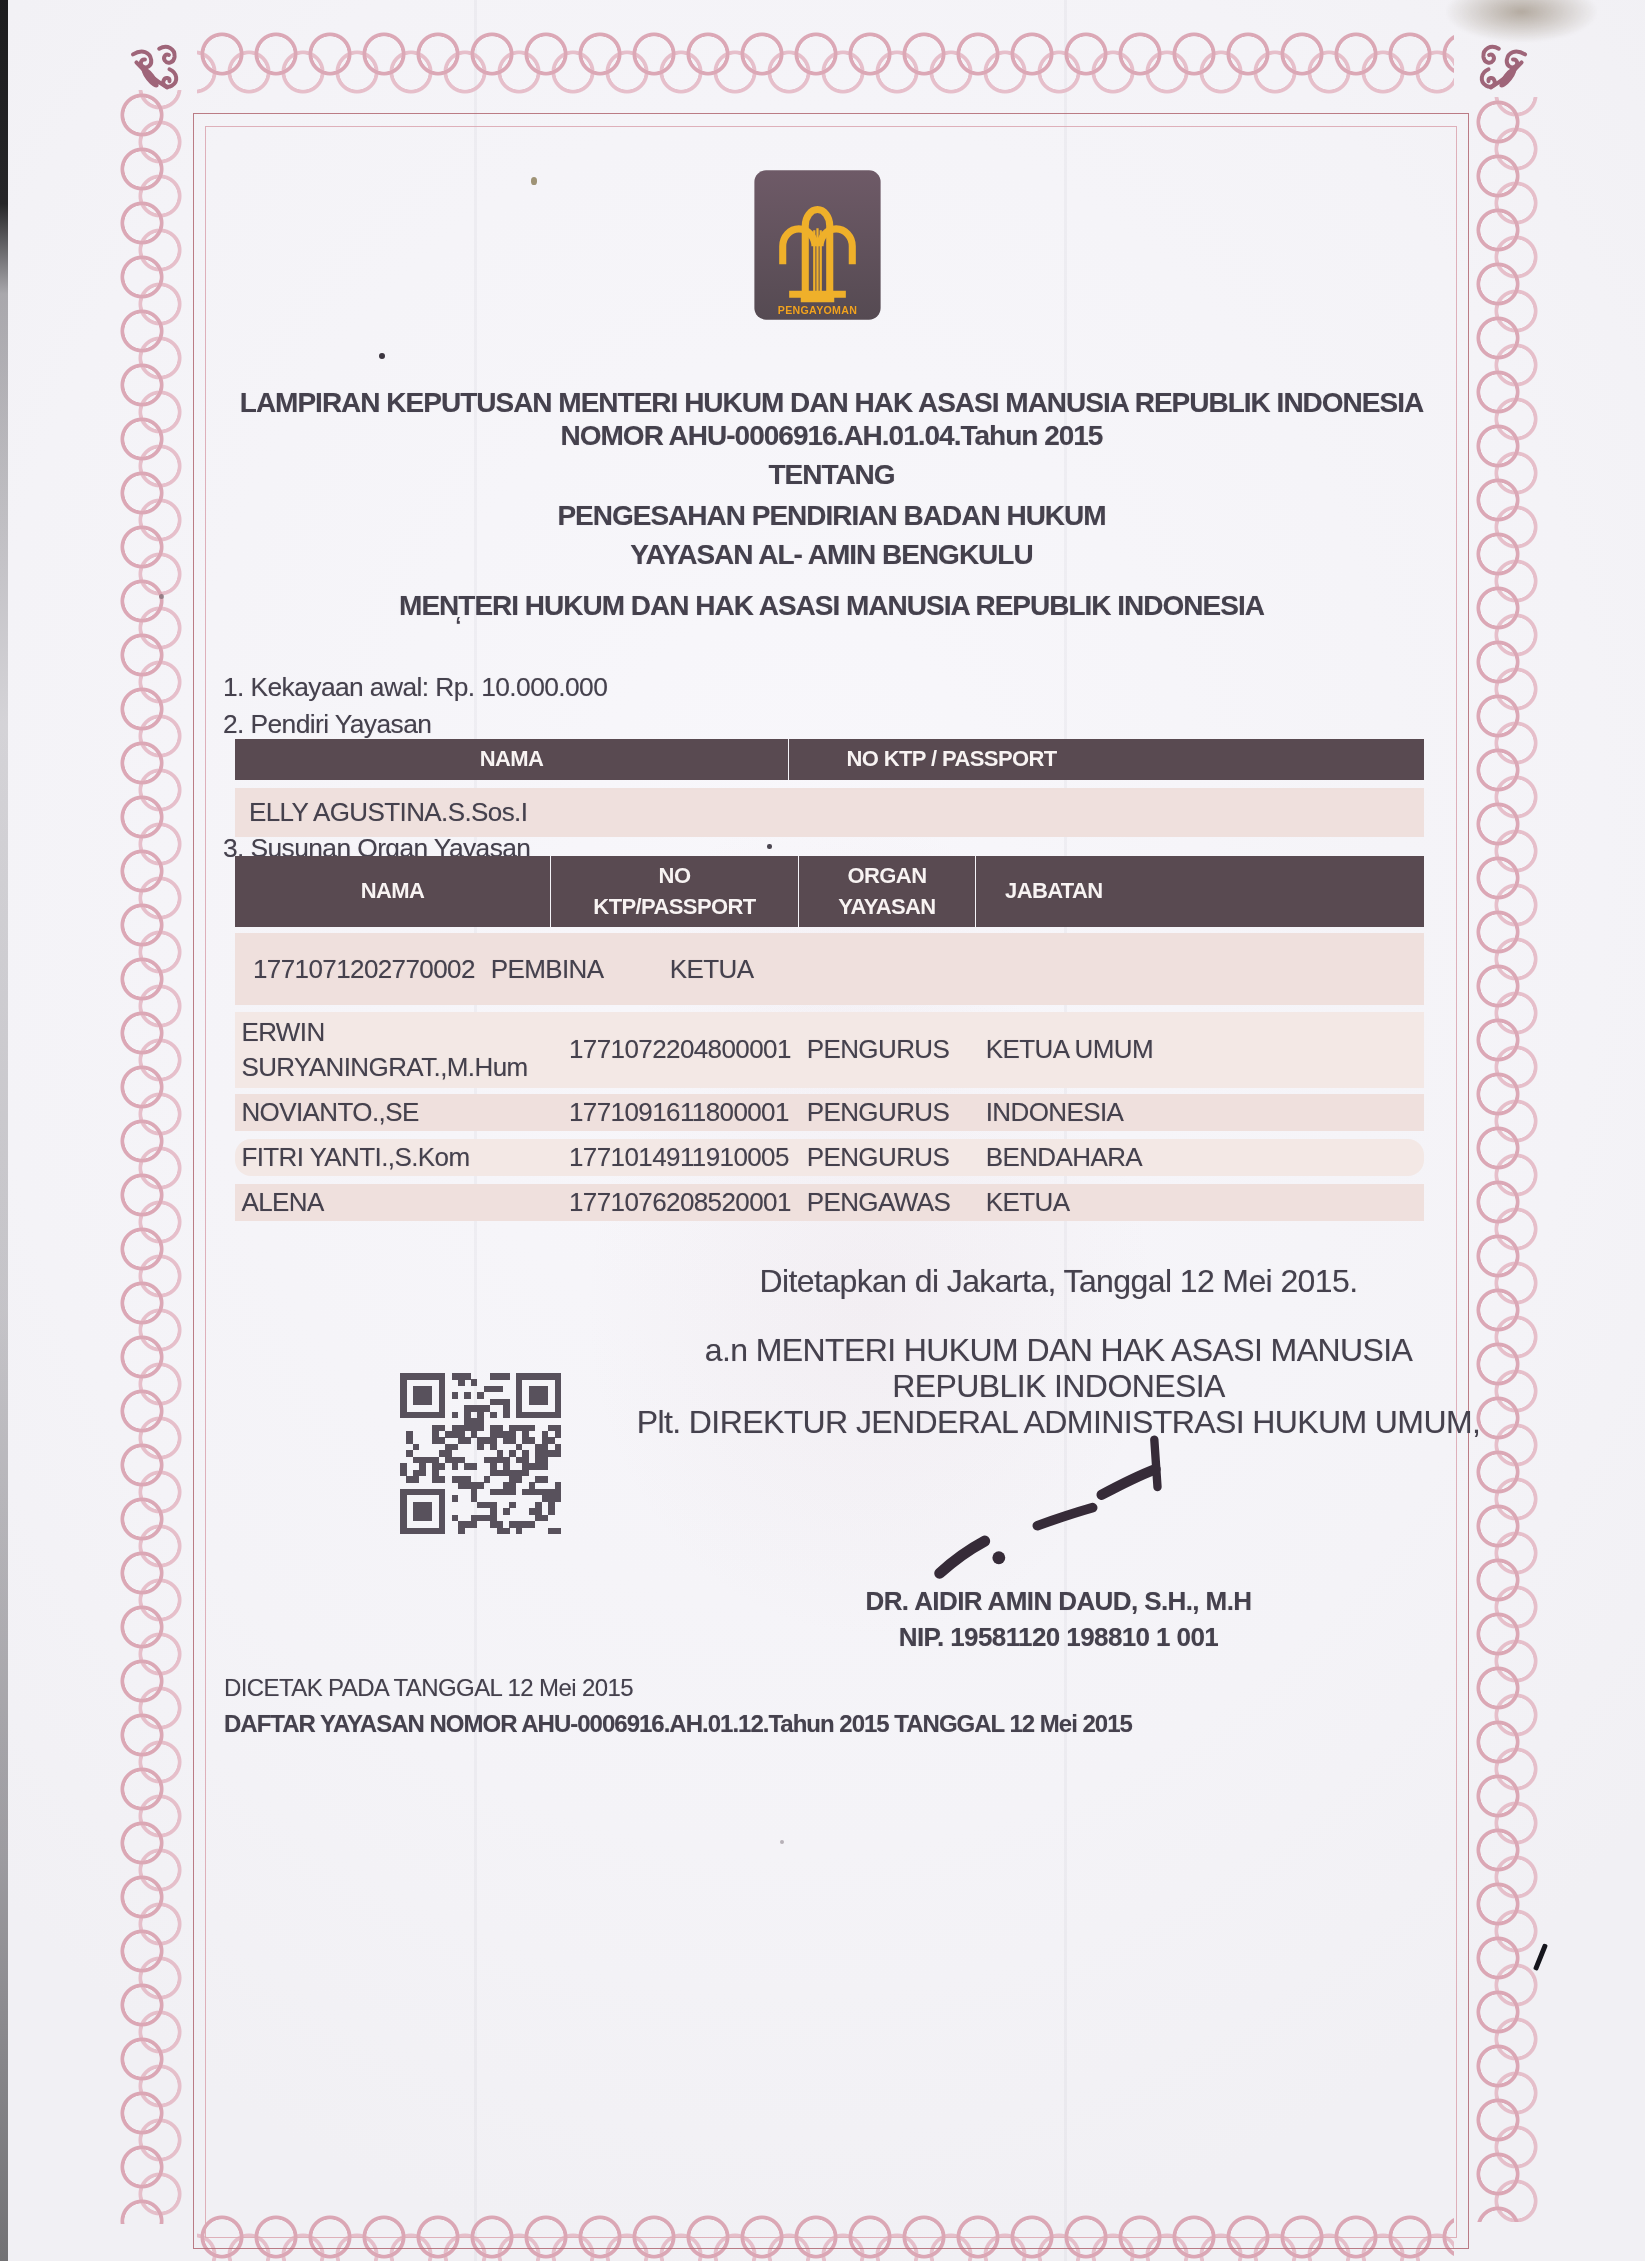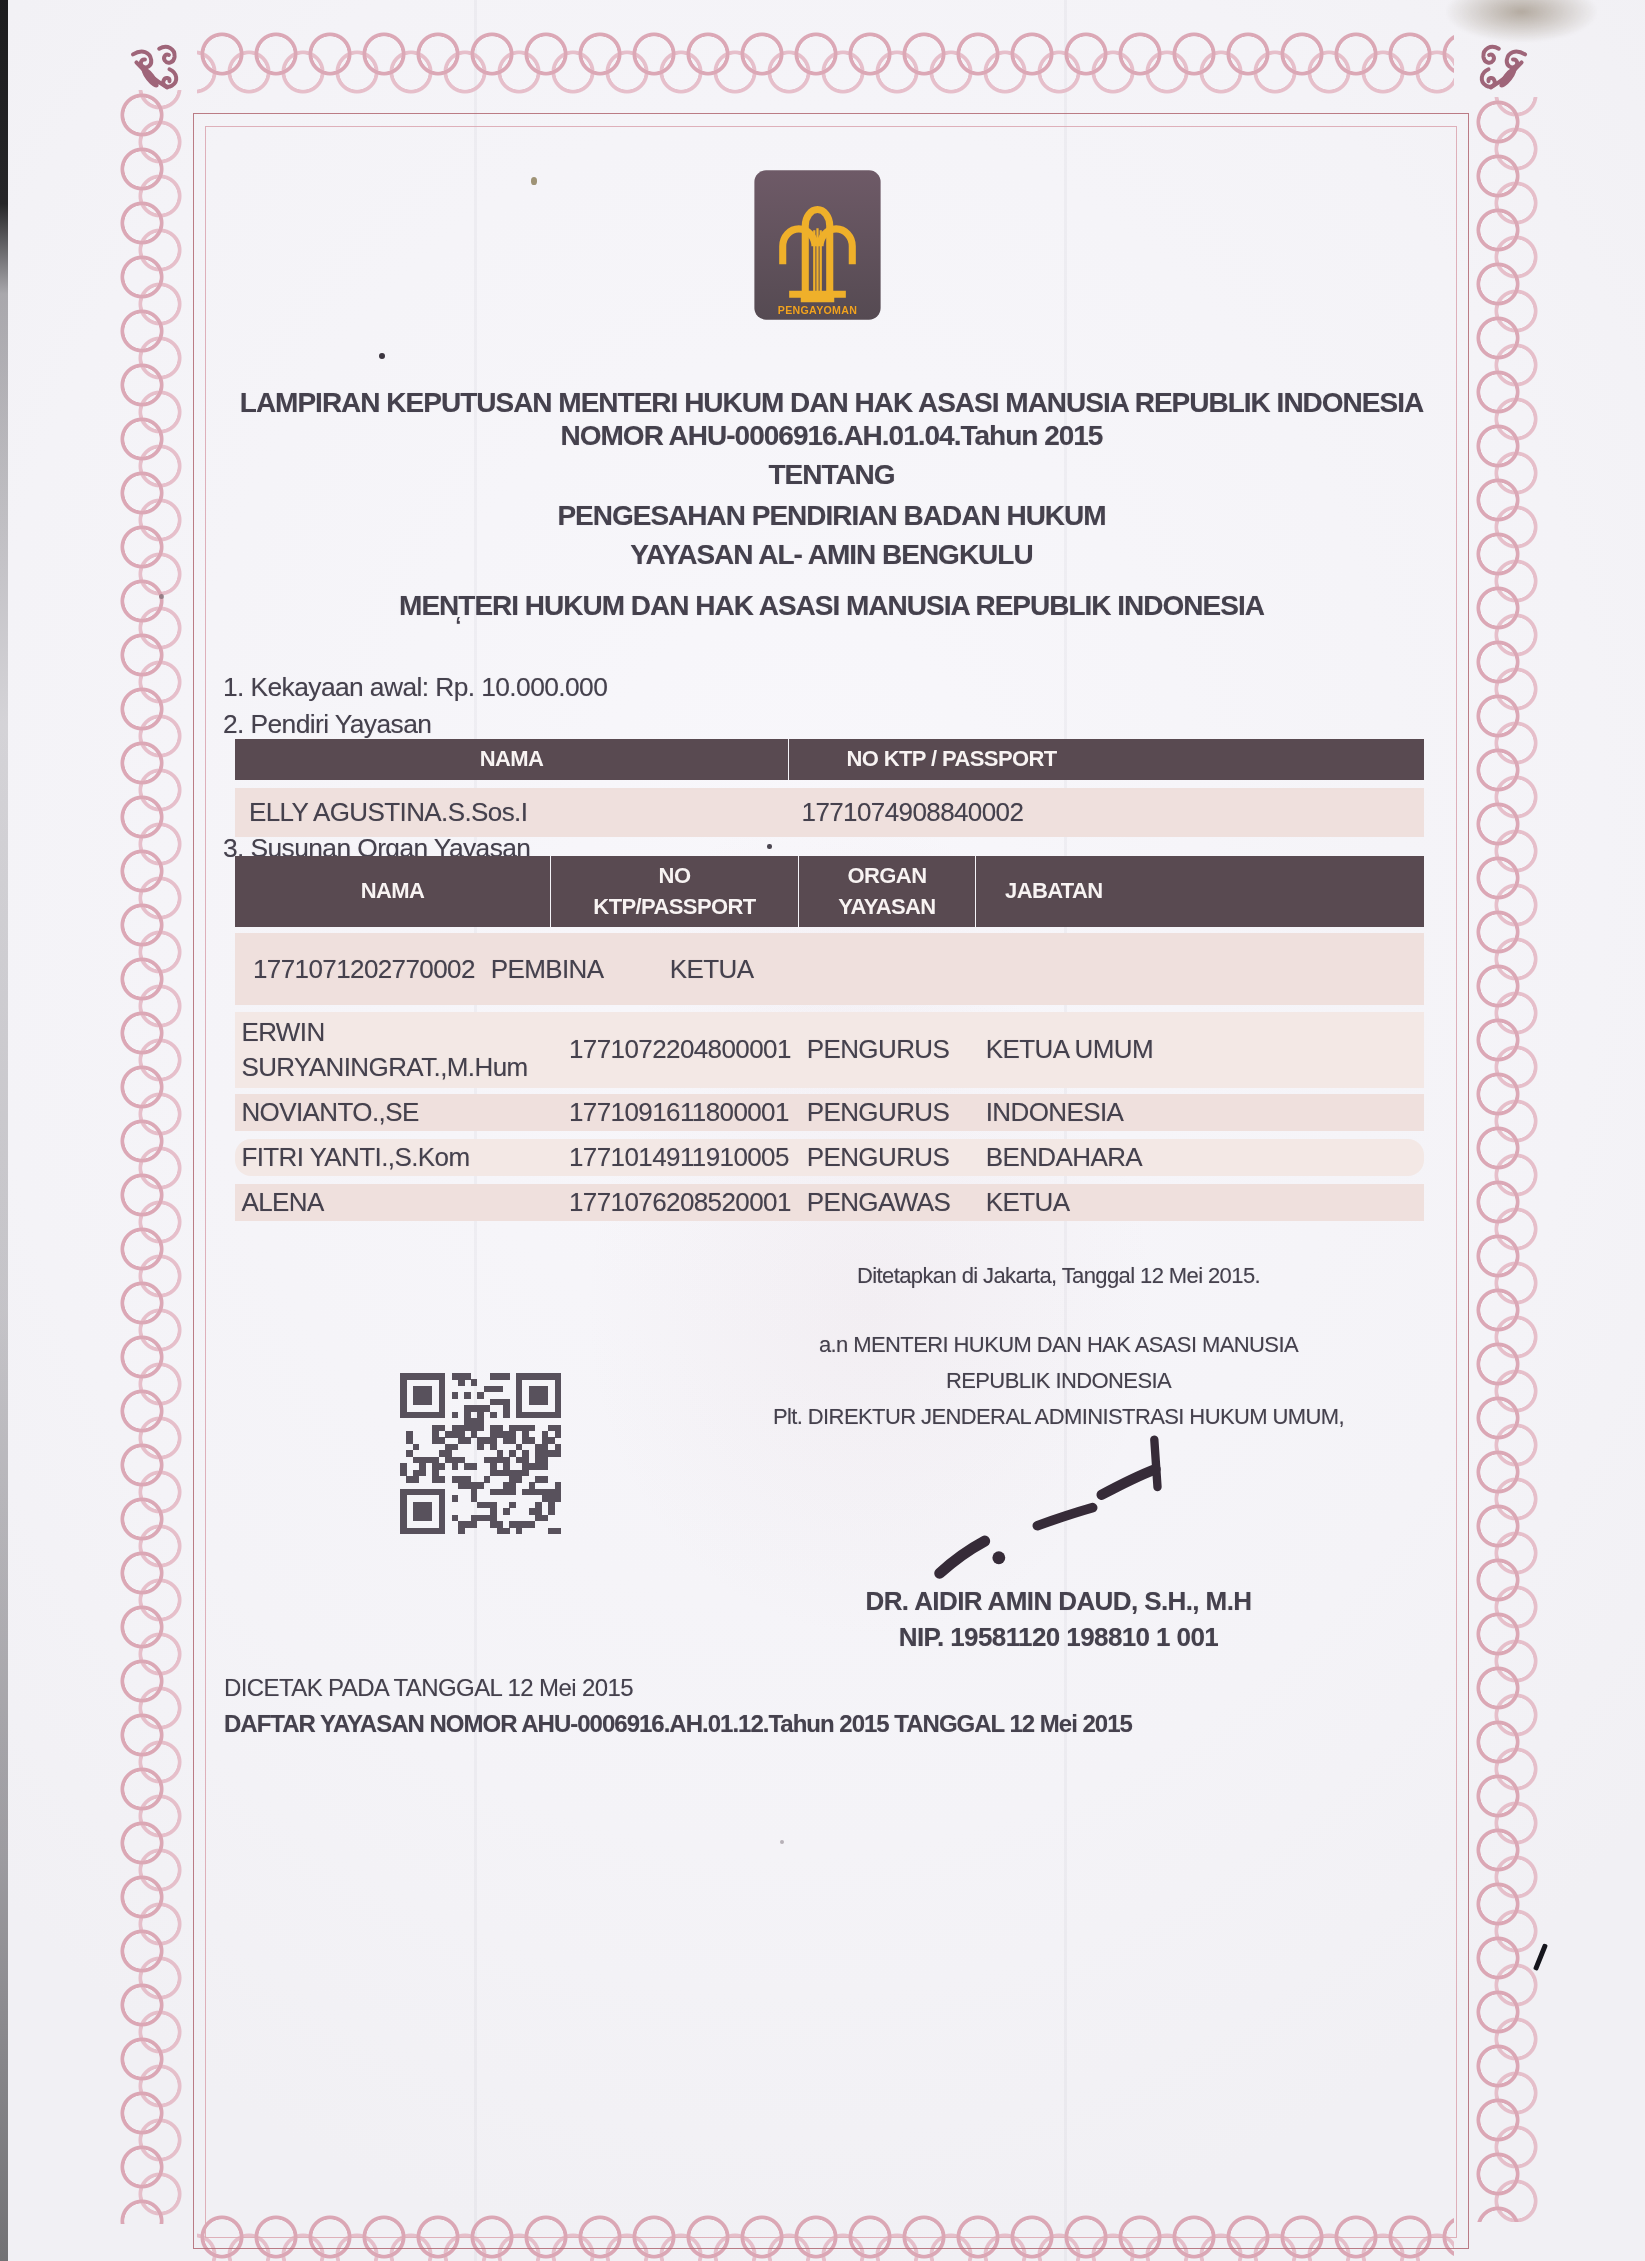--- a/index.html
+++ b/index.html
@@ -39,21 +39,21 @@
   
   .tbl{position:absolute;left:235px;width:1189px;}
   .thead{display:flex;background:var(--table_header_bg);color:var(--table_header_text);
          font-weight:bold;font-size:22px;line-height:1.4;}
   .th{display:flex;align-items:center;justify-content:center;box-sizing:border-box;
       border-right:1.9px solid var(--page_bg);text-align:center;white-space:pre-line;}
   .th:last-child{border-right:none;}
   .trow{display:flex;align-items:center;font-size:26px;}
   .td{box-sizing:border-box;white-space:pre-line;line-height:1.35;}
   
-  .enact{position:absolute;left:472px;width:1173px;text-align:center;font-size:22px;}
+  .enact{position:absolute;left:472px;width:1173px;text-align:center;font-size:32px;}
   .enact.b{font-weight:bold;}
   
   .edge-strip{position:absolute;left:0;top:0;width:8.4px;height:2261px;
     background:linear-gradient(180deg, rgba(10,10,12,.92) 0%, rgba(10,10,12,.88) 9%,
       rgba(30,28,34,.35) 13%, rgba(30,28,34,.15) 32%, rgba(30,28,34,.22) 58%,
       rgba(30,28,34,.4) 82%, rgba(10,10,12,.55) 100%);}
   .smudge{position:absolute;left:1444px;top:-9px;width:155px;height:52px;
     background:radial-gradient(ellipse at 50% 40%, rgba(128,112,90,.55), rgba(128,112,90,0) 70%);
     filter:blur(1.3px);}
   .speck{position:absolute;border-radius:50%;}
@@ -129,21 +129,20 @@
   <div class="body-text" style="left:223px;top:672px;">1. Kekayaan awal: Rp. 10.000.000</div>
   <div class="body-text" style="left:223px;top:709px;">2. Pendiri Yayasan</div>
 
   <div class="tbl" style="top:739px;">
     <div class="thead" style="height:41px;">
       <div class="th" style="width:554px;">NAMA</div>
       <div class="th" style="width:634px;padding-right:309px;">NO KTP / PASSPORT</div>
     </div>
     <div class="trow" style="height:49px;margin-top:7.7px;background:var(--row_pink);">
       <div class="td" style="width:554px;padding-left:14px;">ELLY AGUSTINA.S.Sos.I</div>
-      <div class="td" style="width:636px;padding-left:13px;">1771074908840002</div>
     </div>
   </div>
 
   <div class="body-text" style="left:223px;top:833px;">3. Susunan Organ Yayasan</div>
   <div class="speck" style="left:767px;top:844px;width:4.5px;height:4.5px;background:#4a4550;"></div>
 
   <div class="tbl" style="top:856px;">
     <div class="thead" style="height:71px;">
       <div class="th" style="width:316px;">NAMA</div>
       <div class="th" style="width:248px;">NO

